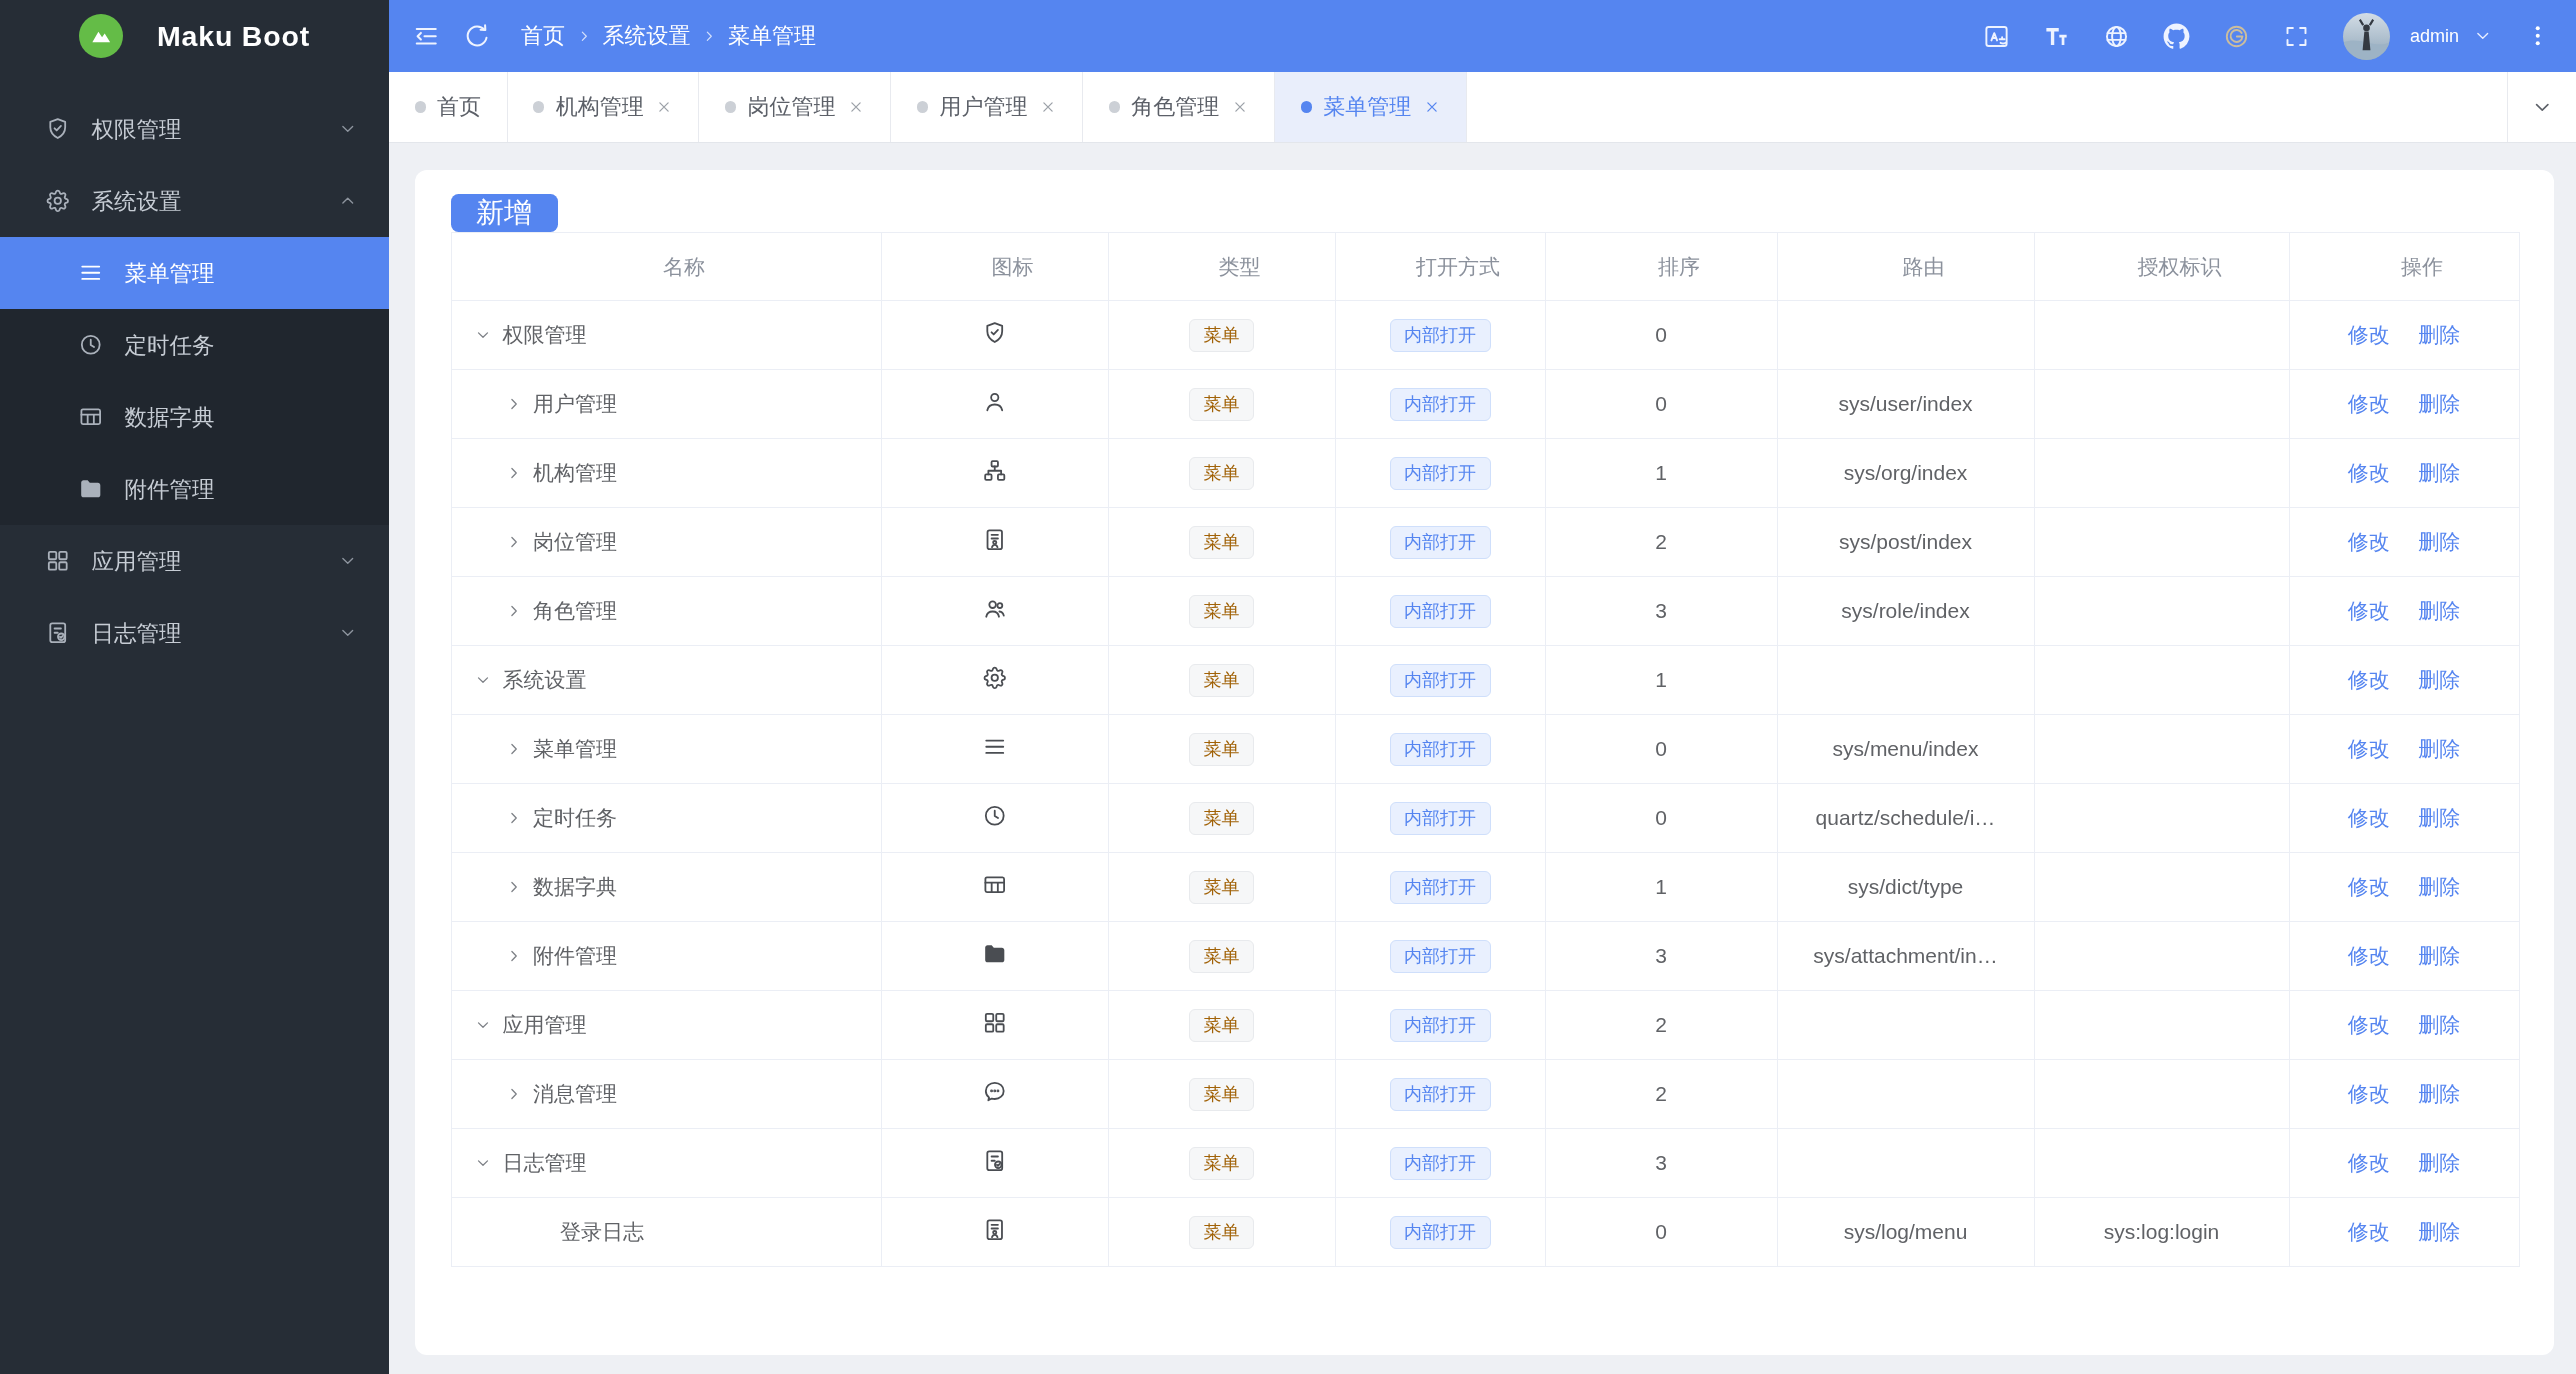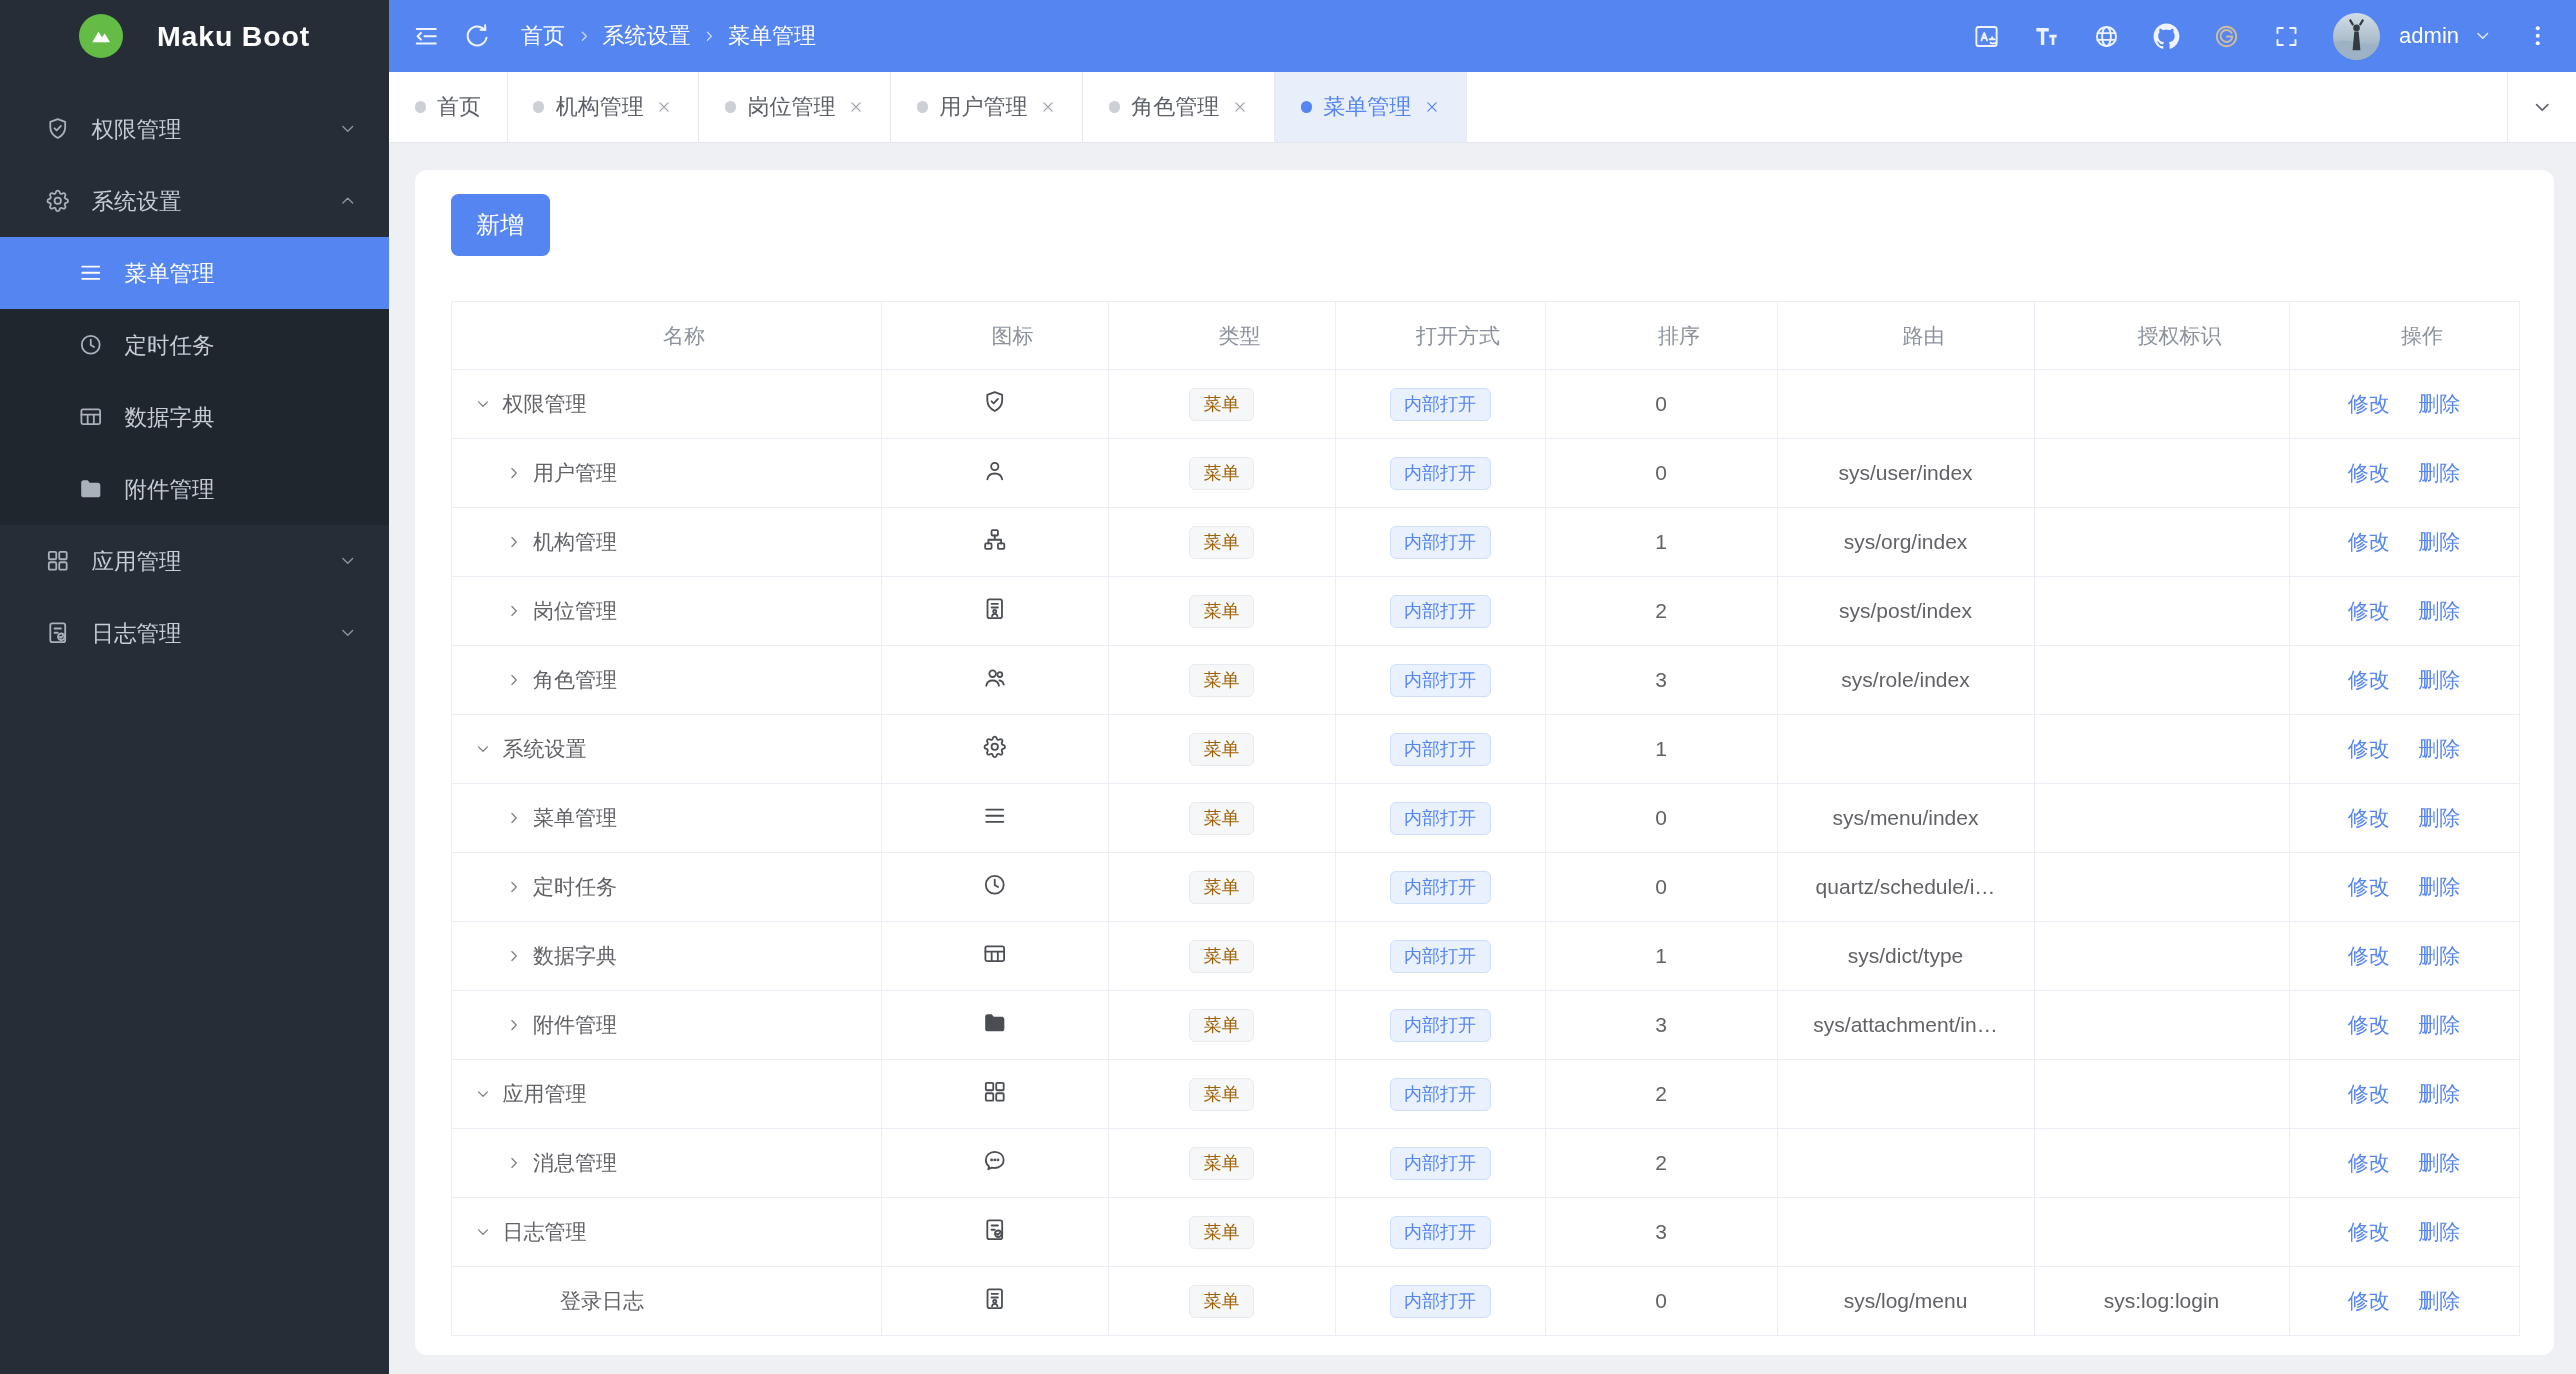--- a/index.html
+++ b/index.html
@@ -34,21 +34,21 @@
   .tb-left { display:flex; align-items:center; gap:22.5px; }
   .breadcrumb { display:flex; align-items:center; margin-left:30px; font-size:22px; color:#fff; }
   .crumb { cursor:pointer; }
   .crumb-sep { width:16.5px; height:16.5px; margin:0 10.5px; color:rgba(255,255,255,.75); display:inline-flex; }
   .tb-right { margin-left:auto; display:flex; align-items:center; gap:33px; }
   .tb-right .tb-btn { width:27px; height:27px; }
   .tb-right [data-name="gitee-icon"] { color:#cbbd9e; }
   .avatar { width:47px; height:47px; border-radius:50%; overflow:hidden; flex:0 0 47px;
     background:linear-gradient(180deg,#d3dde6 0%,#aebfcd 55%,#8fa5b8 100%); position:relative; cursor:pointer; }
   .avatar svg { position:absolute; left:0; top:0; width:100%; height:100%; }
-  .user-name { font-size:22px; margin-left:-13.5px; cursor:pointer; }
+  .user-name { font-size:18px; margin-left:-13.5px; cursor:pointer; }
   .user-caret { width:19.5px; height:19.5px; color:#e8eeff; margin-left:-19.5px; cursor:pointer; }
   .kebab { width:25.5px; height:25.5px; color:#fff; cursor:pointer; }
 
   
   .tabbar { height:71px; flex:0 0 71px; background:#fff; border-bottom:0.8px solid #e3e6eb;
     display:flex; align-items:stretch; }
   .tab { display:flex; align-items:center; gap:11.3px; padding:0 25.5px; font-size:22px;
     color:#5c6068; border-right:0.8px solid #e8eaef; cursor:pointer; white-space:nowrap; }
   .tab .dot { width:11.3px; height:11.3px; border-radius:50%; background:#ccd0d6; }
   .tab .tab-close { width:18px; height:18px; color:#9ca1a8; display:inline-flex; }
@@ -56,23 +56,23 @@
   .tab.active .dot { background:var(--accent); }
   .tab.active .tab-close { color:var(--accent); }
   .tab-spacer { flex:1; }
   .tab-drop { width:69px; border-left:0.8px solid #e8eaef; display:flex; align-items:center;
     justify-content:center; color:#5c6068; cursor:pointer; }
   .tab-drop .icon { width:22.5px; height:22.5px; }
 
   
   .content { flex:1; background:#eef0f4; padding:27px 22.5px 19.5px 25.5px; min-height:0; }
   .card { background:#fff; border-radius:12px; height:100%; padding:24px 36px; }
-  .btn-add { display:inline-flex; align-items:center; justify-content:center; height:62px;
+  .btn-add { display:inline-flex; align-items:center; justify-content:center; height:38px;
     padding:0 25.5px; background:var(--accent); color:#fff; border:none; border-radius:7.5px;
-    font-size:24px; font-family:inherit; cursor:pointer; margin-bottom:45px; }
+    font-size:28px; font-family:inherit; cursor:pointer; }
 
   table.grid { width:100%; border-collapse:collapse; table-layout:fixed; }
   .grid th, .grid td { border:0.8px solid #ebeef5; font-size:21px; }
   .grid th { height:68px; color:#8b919c; font-weight:500; text-align:center;padding-left:36px; }
   .grid td { height:69px; color:#606266; text-align:center; }
   td.cell-name { text-align:left; }
   .name-wrap { display:flex; align-items:center; }
   .tree-arrow { width:18px; height:18px; color:#7d8086; margin-right:10.5px; flex:0 0 18px; cursor:pointer; }
   .tree-arrow.none { visibility:hidden; }
   .row-icon { width:25.5px; height:25.5px; color:#4a4d52; display:inline-flex; }

